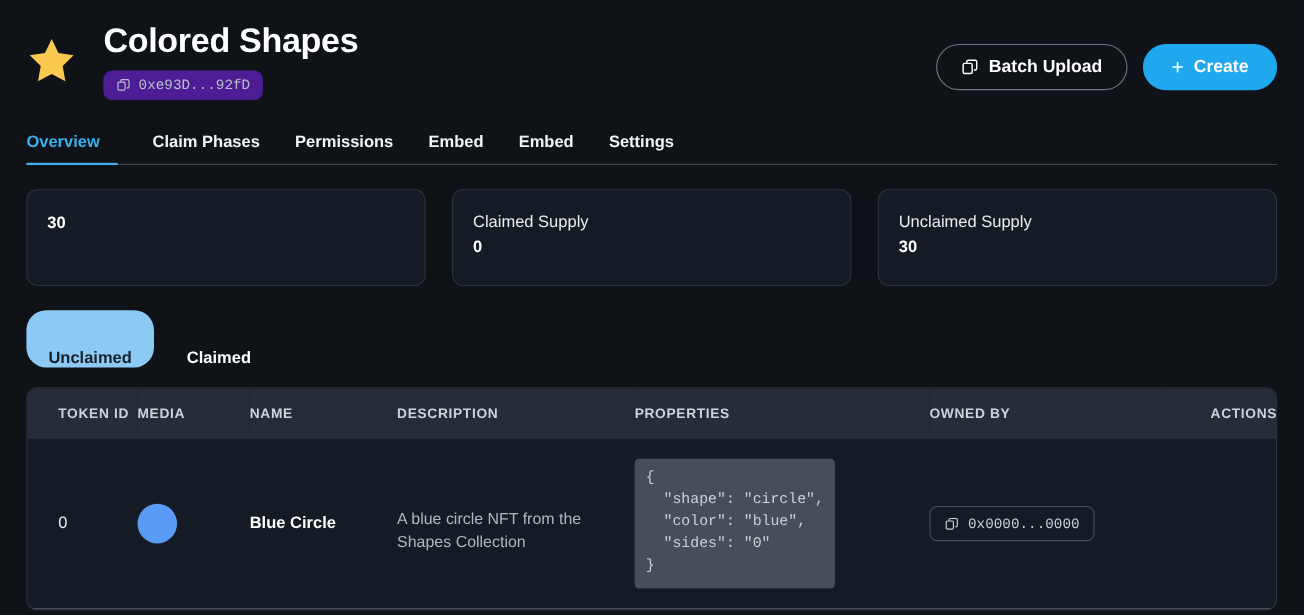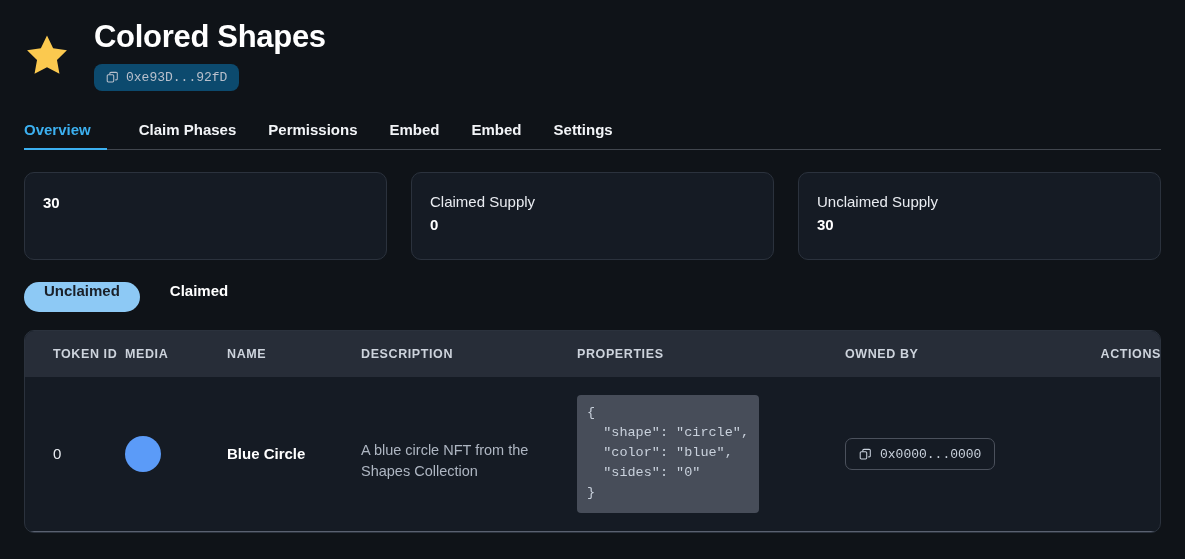--- a/index.html
+++ b/index.html
@@ -16,21 +16,21 @@
   .star-wrap { width: 62px; padding-top: 14px; flex: none; }
   .star { width: 46px; height: 46px; display: block; }
   .title-block { flex: 1 1 auto; padding-left: 8px; }
   .collection-title {
     font-size: 31px; font-weight: bold; color: #ffffff;
     letter-spacing: -0.3px; line-height: 38px;
   }
   .addr-chip {
     display: inline-flex; align-items: center; gap: 7px;
     margin-top: 8px; padding: 6px 12px;
-    background: #0c4a6e; border-radius: 8px;
+    background: #4c1d95; border-radius: 8px;
     font-family: "Liberation Mono", monospace; font-size: 13px; color: #b9c0cc;
   }
   .copy-ico { width: 13px; height: 13px; flex: none; }
 
   .header-actions { display: flex; align-items: center; gap: 14px; padding-top: 22px; flex: none; }
   .btn {
     display: inline-flex; align-items: center; justify-content: center; gap: 9px;
     height: 42px; border-radius: 21px; font-size: 16px; font-weight: bold;
     cursor: pointer; white-space: nowrap;
   }
@@ -65,21 +65,21 @@
   .stat-card {
     flex: 1 1 0; height: 88px; padding: 18px 18px;
     background: #151b24; border: 1px solid #2b323d; border-radius: 10px;
   }
   .stat-label { font-size: 15px; color: #e9ecf1; line-height: 22px; }
   .stat-value { font-size: 15px; font-weight: bold; color: #ffffff; margin-top: 3px; }
 
   
   .pills { display: flex; align-items: center; gap: 10px; margin-top: 22px; }
   .pill {
-    height: 30px; padding: 0 20px; display: inline-flex; align-items: flex-start;
+    height: 52px; padding: 0 20px; display: inline-flex; align-items: flex-end;
     border-radius: 18px; font-size: 15px; font-weight: bold; cursor: pointer;
   }
   .pill.active { background: #8dc9f5; color: #1a2029; }
   .pill.inactive { background: transparent; color: #ffffff; }
 
   
   .table-wrap {
     margin-top: 18px;
     background: #151b24; border: 1px solid #2b323d;
     border-radius: 10px; overflow: hidden;
@@ -136,20 +136,33 @@
       <div class="collection-title">Colored Shapes</div>
       <div class="addr-chip">
         <svg class="copy-ico" viewBox="0 0 16 16">
           <rect x="1.5" y="4.5" width="8" height="9" rx="1.4" fill="none" stroke="#b9c0cc" stroke-width="1.3"></rect>
           <path d="M4.7 4.2V3.1a1.4 1.4 0 0 1 1.4-1.4h6.4a1.4 1.4 0 0 1 1.4 1.4v6.4a1.4 1.4 0 0 1-1.4 1.4h-1.1" fill="none" stroke="#b9c0cc" stroke-width="1.3"></path>
         </svg>
         <span>0xe93D...92fD</span>
       </div>
     </div>
 
+    <div class="header-actions">
+      <div class="btn btn-outline">
+        <svg width="16" height="16" viewBox="0 0 16 16">
+          <rect x="1.6" y="4.6" width="8.2" height="9.2" rx="1.4" fill="none" stroke="#ffffff" stroke-width="1.3"></rect>
+          <path d="M4.9 4.2V3.1a1.4 1.4 0 0 1 1.4-1.4h6.2a1.4 1.4 0 0 1 1.4 1.4v6.2a1.4 1.4 0 0 1-1.4 1.4h-1.1" fill="none" stroke="#ffffff" stroke-width="1.3"></path>
+        </svg>
+        <span>Batch Upload</span>
+      </div>
+      <div class="btn btn-primary">
+        <span class="plus">+</span>
+        <span>Create</span>
+      </div>
+    </div>
   </div>
 
   <div class="tabs">
     <div class="tab active">
       <span>Overview</span>
     </div>
     <div class="tab">
       <span>Claim Phases</span>
     </div>
     <div class="tab">

